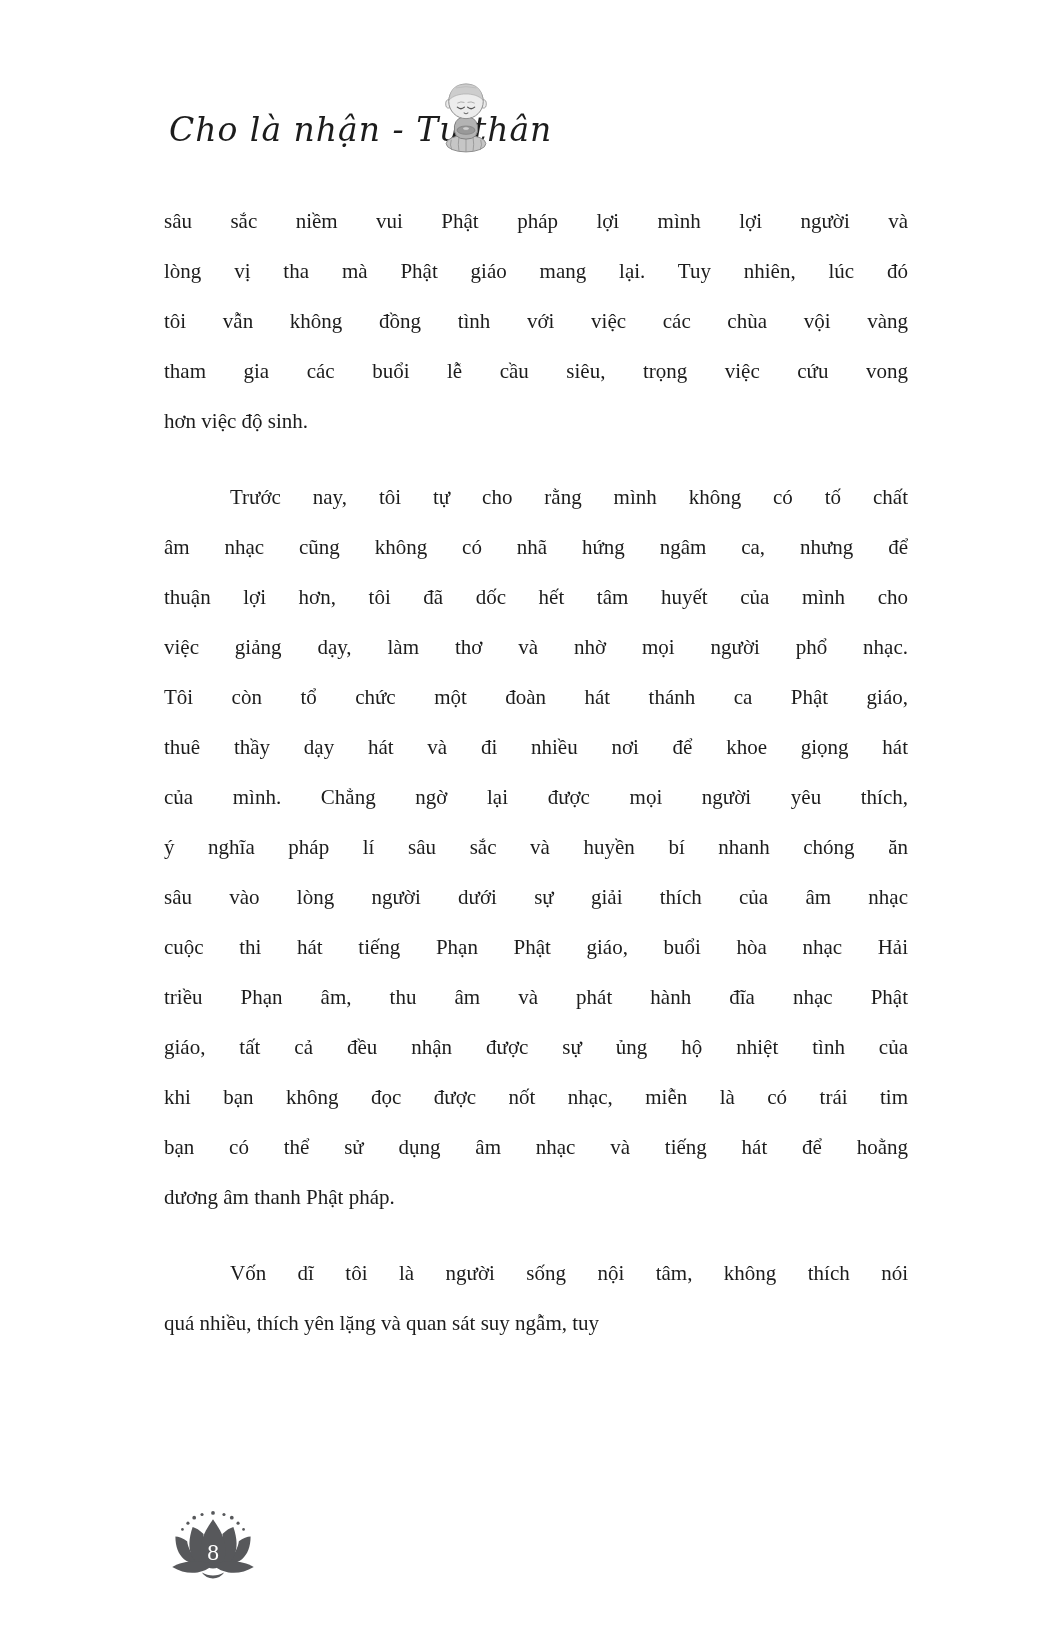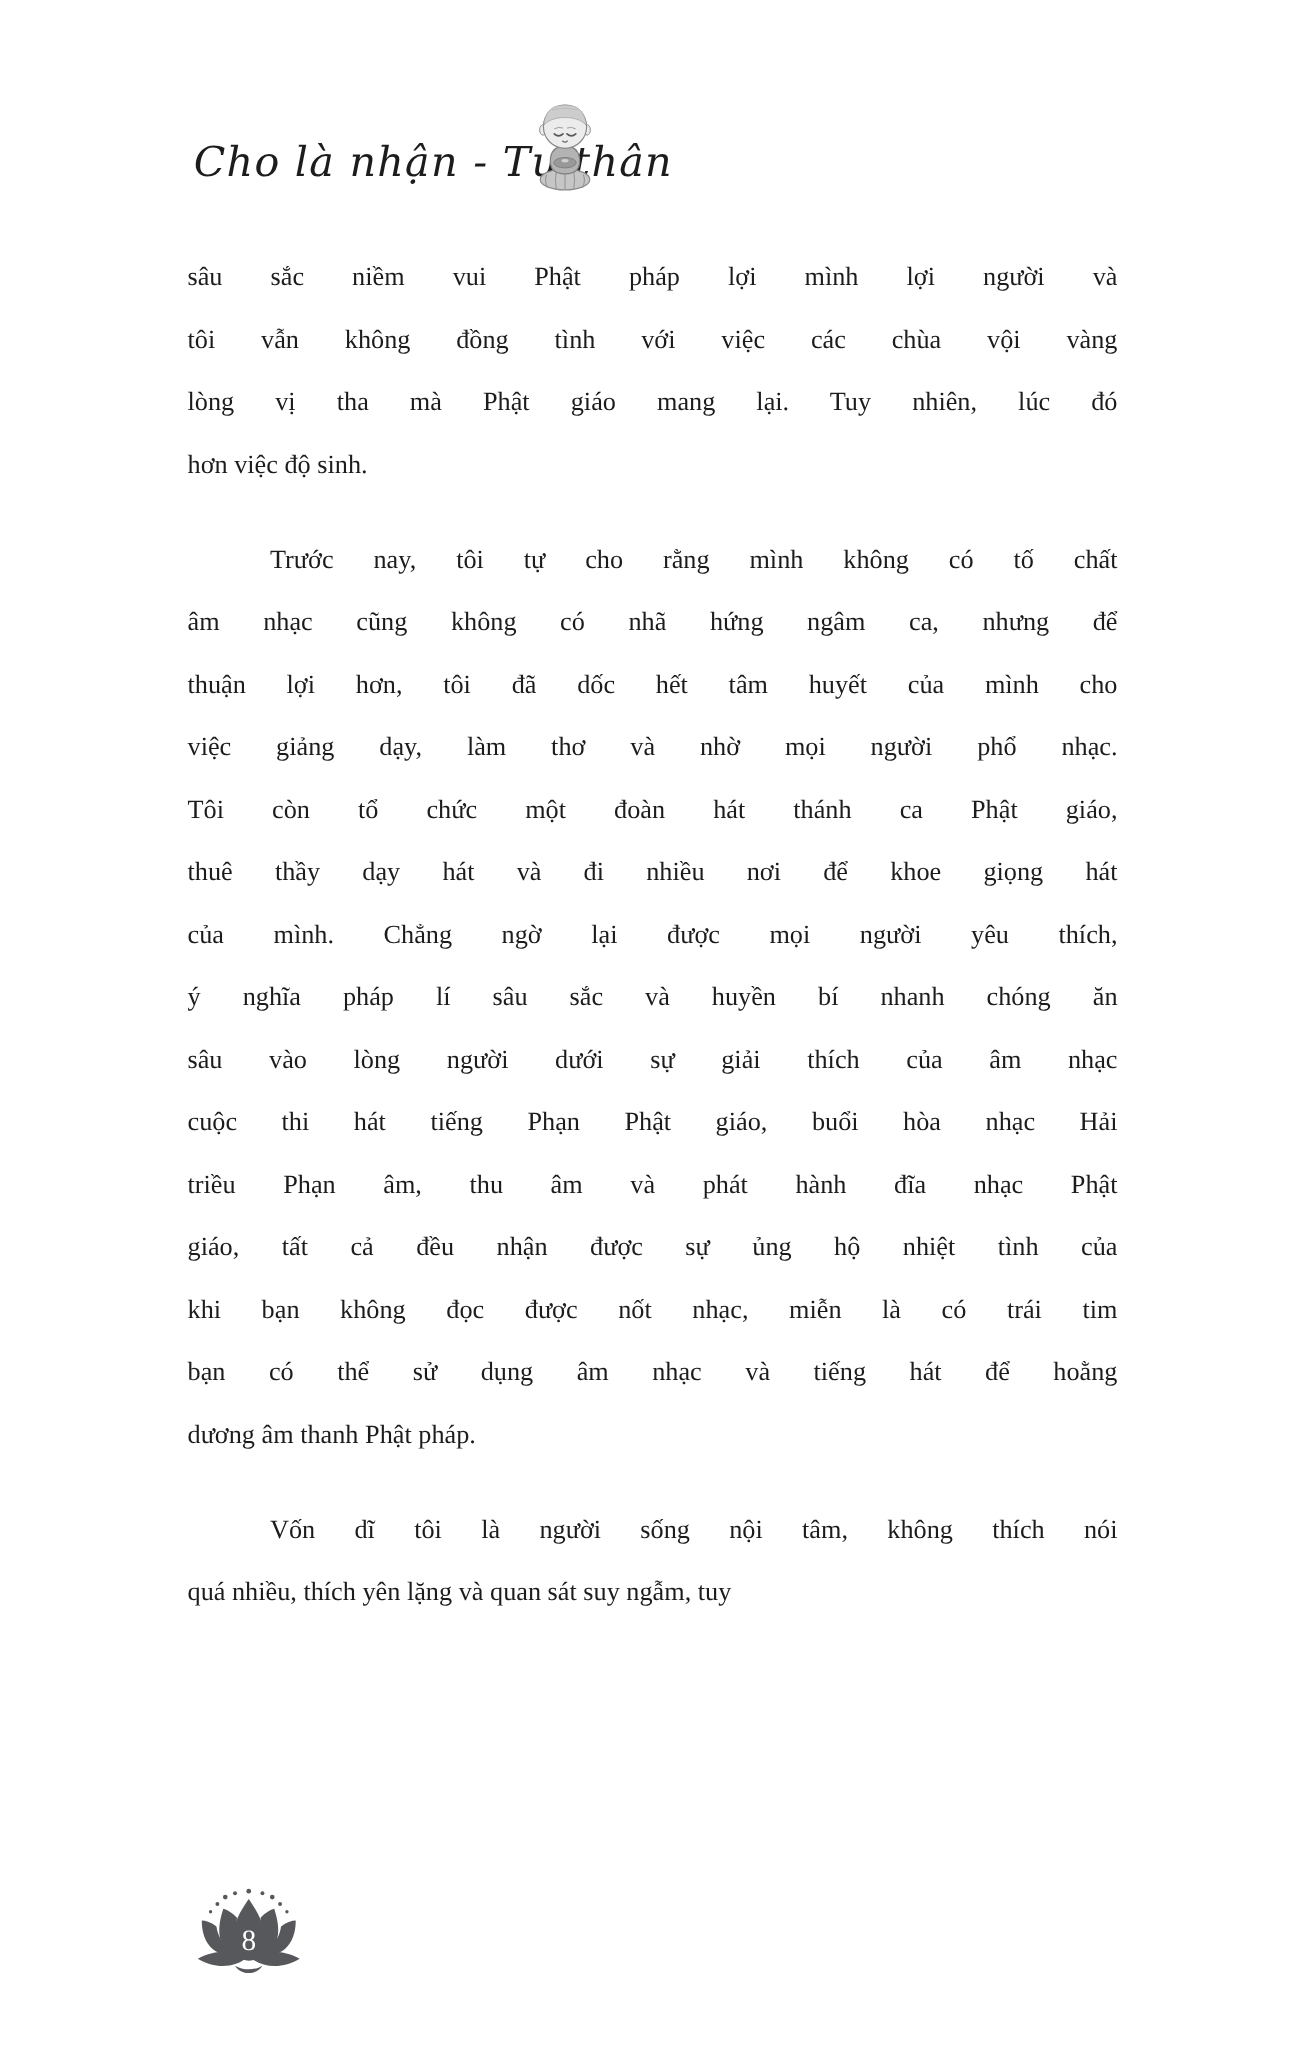--- a/index.html
+++ b/index.html
@@ -7,20 +7,21 @@
     padding: 0;
     background: #ffffff;
   }
   .page {
     position: relative;
     width: 923px;
     height: 1646px;
     background: var(--paper, #ffffff);
     overflow: hidden;
     font-family: "Liberation Serif", "DejaVu Serif", serif;
+    margin-left: 14px;
   }
 
   
   .running-head {
     position: absolute;
     left: 155px;
     top: 108px;
     font-family: "DejaVu Serif", "Liberation Serif", serif;
     font-style: italic;
     font-size: 33px;
@@ -102,22 +103,23 @@
 
     <path d="M37,36.5 q5,-3 10,-1" fill="none" stroke="#9a9a9a" stroke-width="1.2" stroke-linecap="round"></path>
     <path d="M53,35.5 q5,-2 10,1" fill="none" stroke="#9a9a9a" stroke-width="1.2" stroke-linecap="round"></path>
 
     <path d="M47,52 q3,2.6 6,0" fill="none" stroke="#6a6a6a" stroke-width="1.6" stroke-linecap="round"></path>
   </svg>
 
   <main class="body-text" id="body-text">
       <div class="para">
         <div class="line">sâu sắc niềm vui Phật pháp lợi mình lợi người và</div>
+        <div class="line">lòng vị tha mà Phật giáo mang lại. Tuy nhiên, lúc đó</div>
         <div class="line">tôi vẫn không đồng tình với việc các chùa vội vàng</div>
-        <div class="line">lòng vị tha mà Phật giáo mang lại. Tuy nhiên, lúc đó</div>
+        <div class="line">tham gia các buổi lễ cầu siêu, trọng việc cứu vong</div>
         <div class="line last">hơn việc độ sinh.</div>
       </div>
       <div class="para indent">
         <div class="line">Trước nay, tôi tự cho rằng mình không có tố chất</div>
         <div class="line">âm nhạc cũng không có nhã hứng ngâm ca, nhưng để</div>
         <div class="line">thuận lợi hơn, tôi đã dốc hết tâm huyết của mình cho</div>
         <div class="line">việc giảng dạy, làm thơ và nhờ mọi người phổ nhạc.</div>
         <div class="line">Tôi còn tổ chức một đoàn hát thánh ca Phật giáo,</div>
         <div class="line">thuê thầy dạy hát và đi nhiều nơi để khoe giọng hát</div>
         <div class="line">của mình. Chẳng ngờ lại được mọi người yêu thích,</div>

